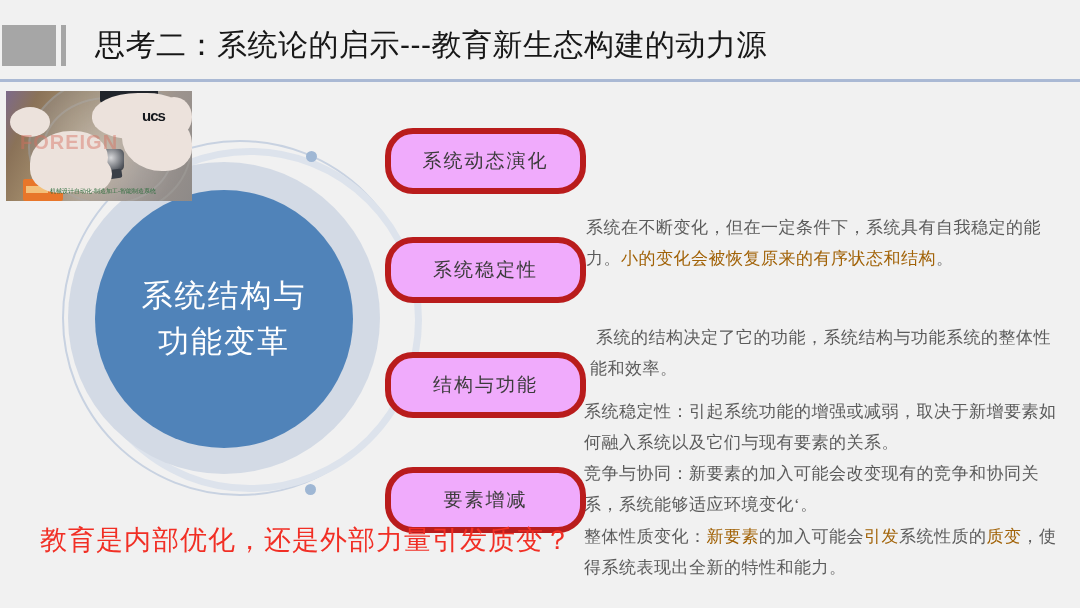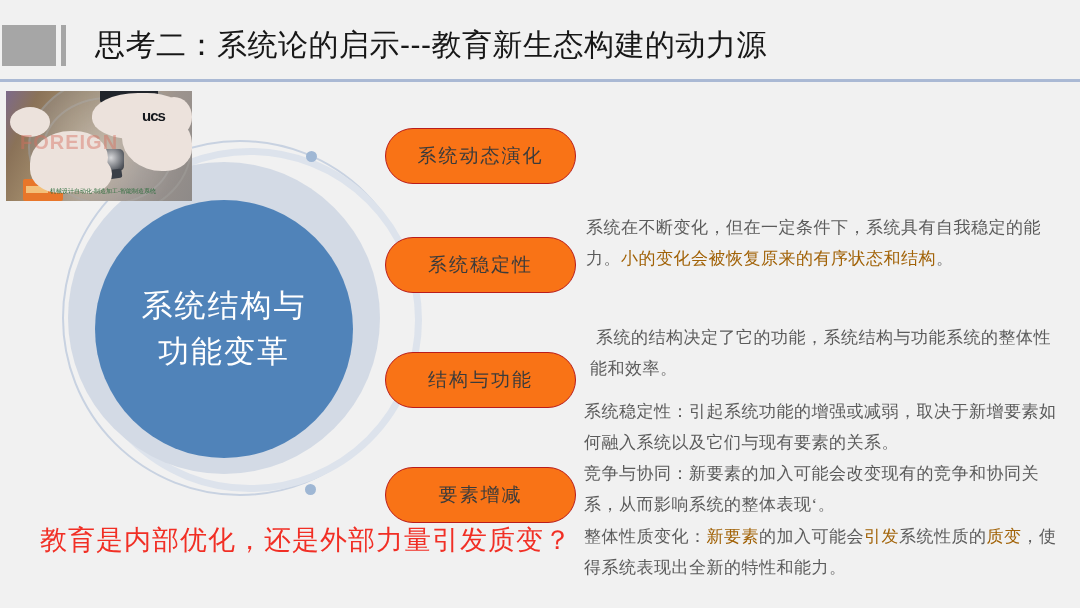--- a/index.html
+++ b/index.html
@@ -206,21 +206,21 @@
     top: 140px;
     width: 352px;
     height: 352px;
     border-radius: 50%;
     border: 2px solid #c8d2e1;
     z-index: 1;
   }
   .circle-main {
     position: absolute;
     left: 95px;
-    top: 200px;
+    top: 190px;
     width: 258px;
     height: 258px;
     border-radius: 50%;
     background: #5083b9;
     z-index: 3;
     display: flex;
     align-items: center;
     justify-content: center;
   }
   .circle-label {
@@ -251,23 +251,23 @@
     z-index: 6;
   }
   .dot-p2 { left: 398px; top: 258px; }
   .dot-p3 { left: 398px; top: 373px; }
 
   
   .pill {
     position: absolute;
     width: 189px;
     height: 54px;
-    border: 1px solid #b91c1c;
+    border: 6px solid #b91c1c;
     border-radius: 28px;
-    background: #f97316;
+    background: #f0abfc;
     z-index: 7;
     display: flex;
     align-items: center;
     justify-content: center;
   }
   .pill-text {
     font-size: 19px;
     color: #3b3b3b;
     letter-spacing: 2px;
     font-family: "Liberation Serif", "DejaVu Serif", serif;
@@ -365,16 +365,16 @@
   </div>
   <div class="pill pill-4">
     <span class="pill-text">要素增减</span>
   </div>
 
   <div class="question">教育是内部优化，还是外部力量引发质变？</div>
 
   <div class="para p2"><span>系统在不断变化，但在一定条件下，系统具有自我稳定的能力。</span><span class="hl">小的变化会被恢复原来的有序状态和结构</span><span>。</span></div>
   <div class="para p3"><span>系统的结构决定了它的功能，系统结构与功能系统的整体性能和效率。</span></div>
   <div class="para p4"><span>系统稳定性：引起系统功能的增强或减弱，取决于新增要素如何融入系统以及它们与现有要素的关系。</span></div>
-  <div class="para p5"><span>竞争与协同：新要素的加入可能会改变现有的竞争和协同关系，从而影响系统的整体表现‘。</span></div>
+  <div class="para p5"><span>竞争与协同：新要素的加入可能会改变现有的竞争和协同关系，系统能够适应环境变化‘。</span></div>
   <div class="para p6"><span>整体性质变化：</span><span class="hl">新要素</span><span>的加入可能会</span><span class="hl">引发</span><span>系统性质的</span><span class="hl">质变</span><span>，使得系统表现出全新的特性和能力。</span></div>
 
 </div>
 
 </body></html>

